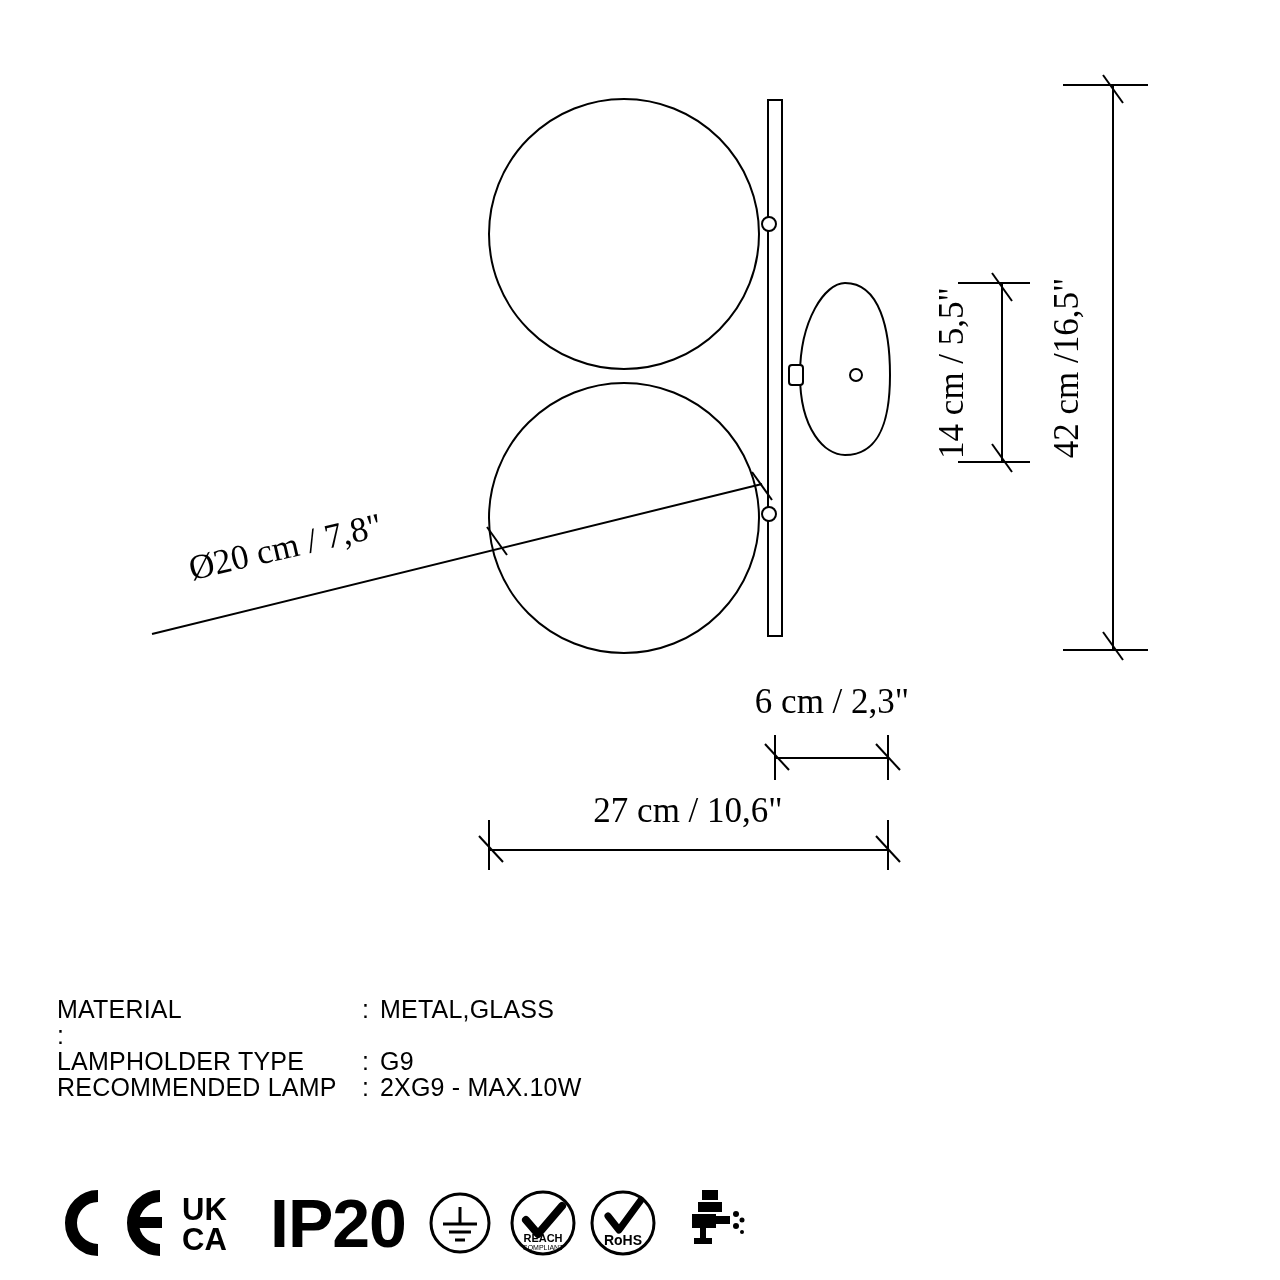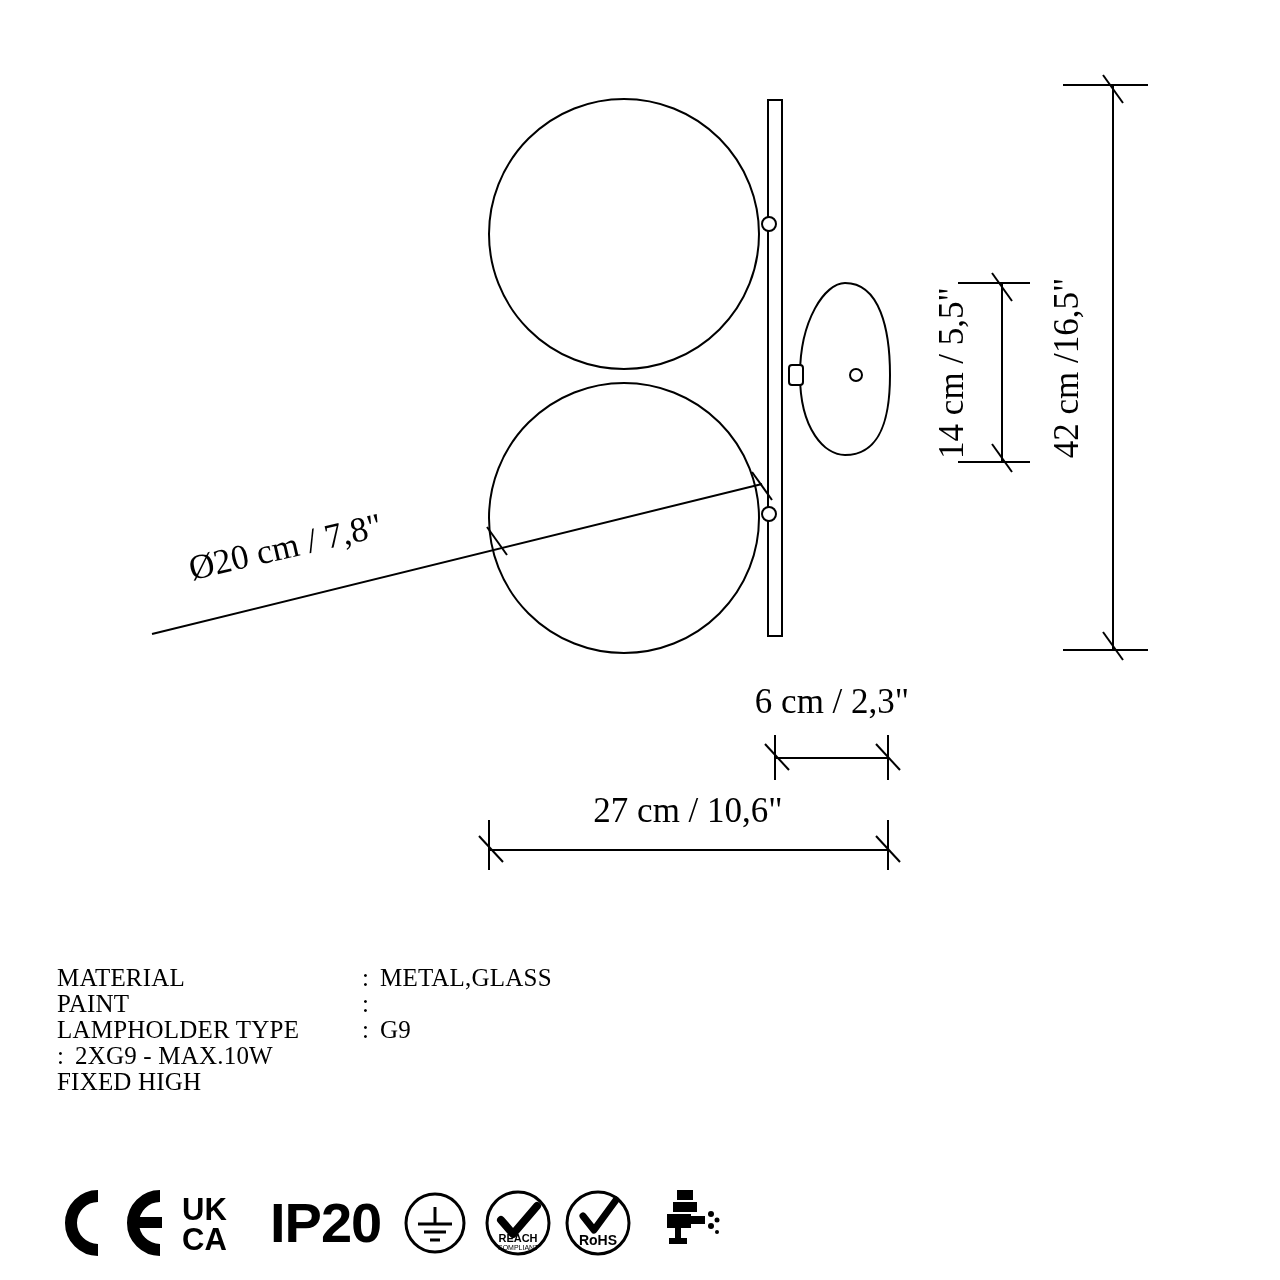--- a/index.html
+++ b/index.html
@@ -19,22 +19,22 @@
   #drawing {
     position: absolute;
     left: 0;
     top: 0;
     width: 1280px;
     height: 1280px;
   }
   .spec-table {
     position: absolute;
     left: 57px;
-    top: 965px;
-    font-family: Liberation Serif, serif;
+    top: 996px;
+    font-family: Liberation Sans, sans-serif;
     font-size: 25px;
     line-height: 26px;
     letter-spacing: 0.2px;
   }
   .spec-row {
     display: flex;
     white-space: nowrap;
   }
   .spec-label {
     width: 305px;
@@ -58,21 +58,21 @@
   .badge {
     display: flex;
     align-items: center;
     justify-content: center;
   }
   .badge-ce { margin-right: 14px; }
   .badge-ukca { margin-right: 10px; text-decoration: underline; }
   .badge-ip20 {
     font-family: "Liberation Sans", sans-serif;
     font-weight: bold;
-    font-size: 56px;
+    font-size: 68px;
     letter-spacing: -1px;
     margin-right: 22px;
     line-height: 52px;
   }
   .badge-earth { margin-right: 18px; }
   .badge-reach { margin-right: 14px; align-items: center; }
   .badge-rohs { margin-right: 16px; }
   .badge-spray { margin-right: 0px; }
 </style>
 </head>
@@ -158,34 +158,33 @@
     <text x="688" y="822" font-family="Liberation Serif, serif" font-size="35" text-anchor="middle" fill="#000000">27 cm / 10,6"</text>
   </svg>
 
   <div class="spec-table">
     <div class="spec-row">
       <span class="spec-label">MATERIAL</span>
       <span class="spec-colon">:</span>
       <span class="spec-value">METAL,GLASS</span>
     </div>
     <div class="spec-row">
-      <span class="spec-label">PAINT</span>
       <span class="spec-colon">:</span>
     </div>
     <div class="spec-row">
       <span class="spec-label">LAMPHOLDER TYPE</span>
       <span class="spec-colon">:</span>
       <span class="spec-value">G9</span>
     </div>
     <div class="spec-row">
+      <span class="spec-label">RECOMMENDED LAMP</span>
       <span class="spec-colon">:</span>
       <span class="spec-value">2xG9 - MAX.10W</span>
     </div>
     <div class="spec-row">
-      <span class="spec-label">FIXED HIGH</span>
       <span class="spec-colon"></span>
       <span class="spec-value"></span>
     </div>
   </div>
 
   <div class="badges">
 
     <div class="badge badge-ce">
       <svg width="118" height="70" viewBox="0 0 118 70">
         <path d="M48 8 A27 27 0 1 0 48 62" fill="none" stroke="#000000" stroke-width="12"></path>

